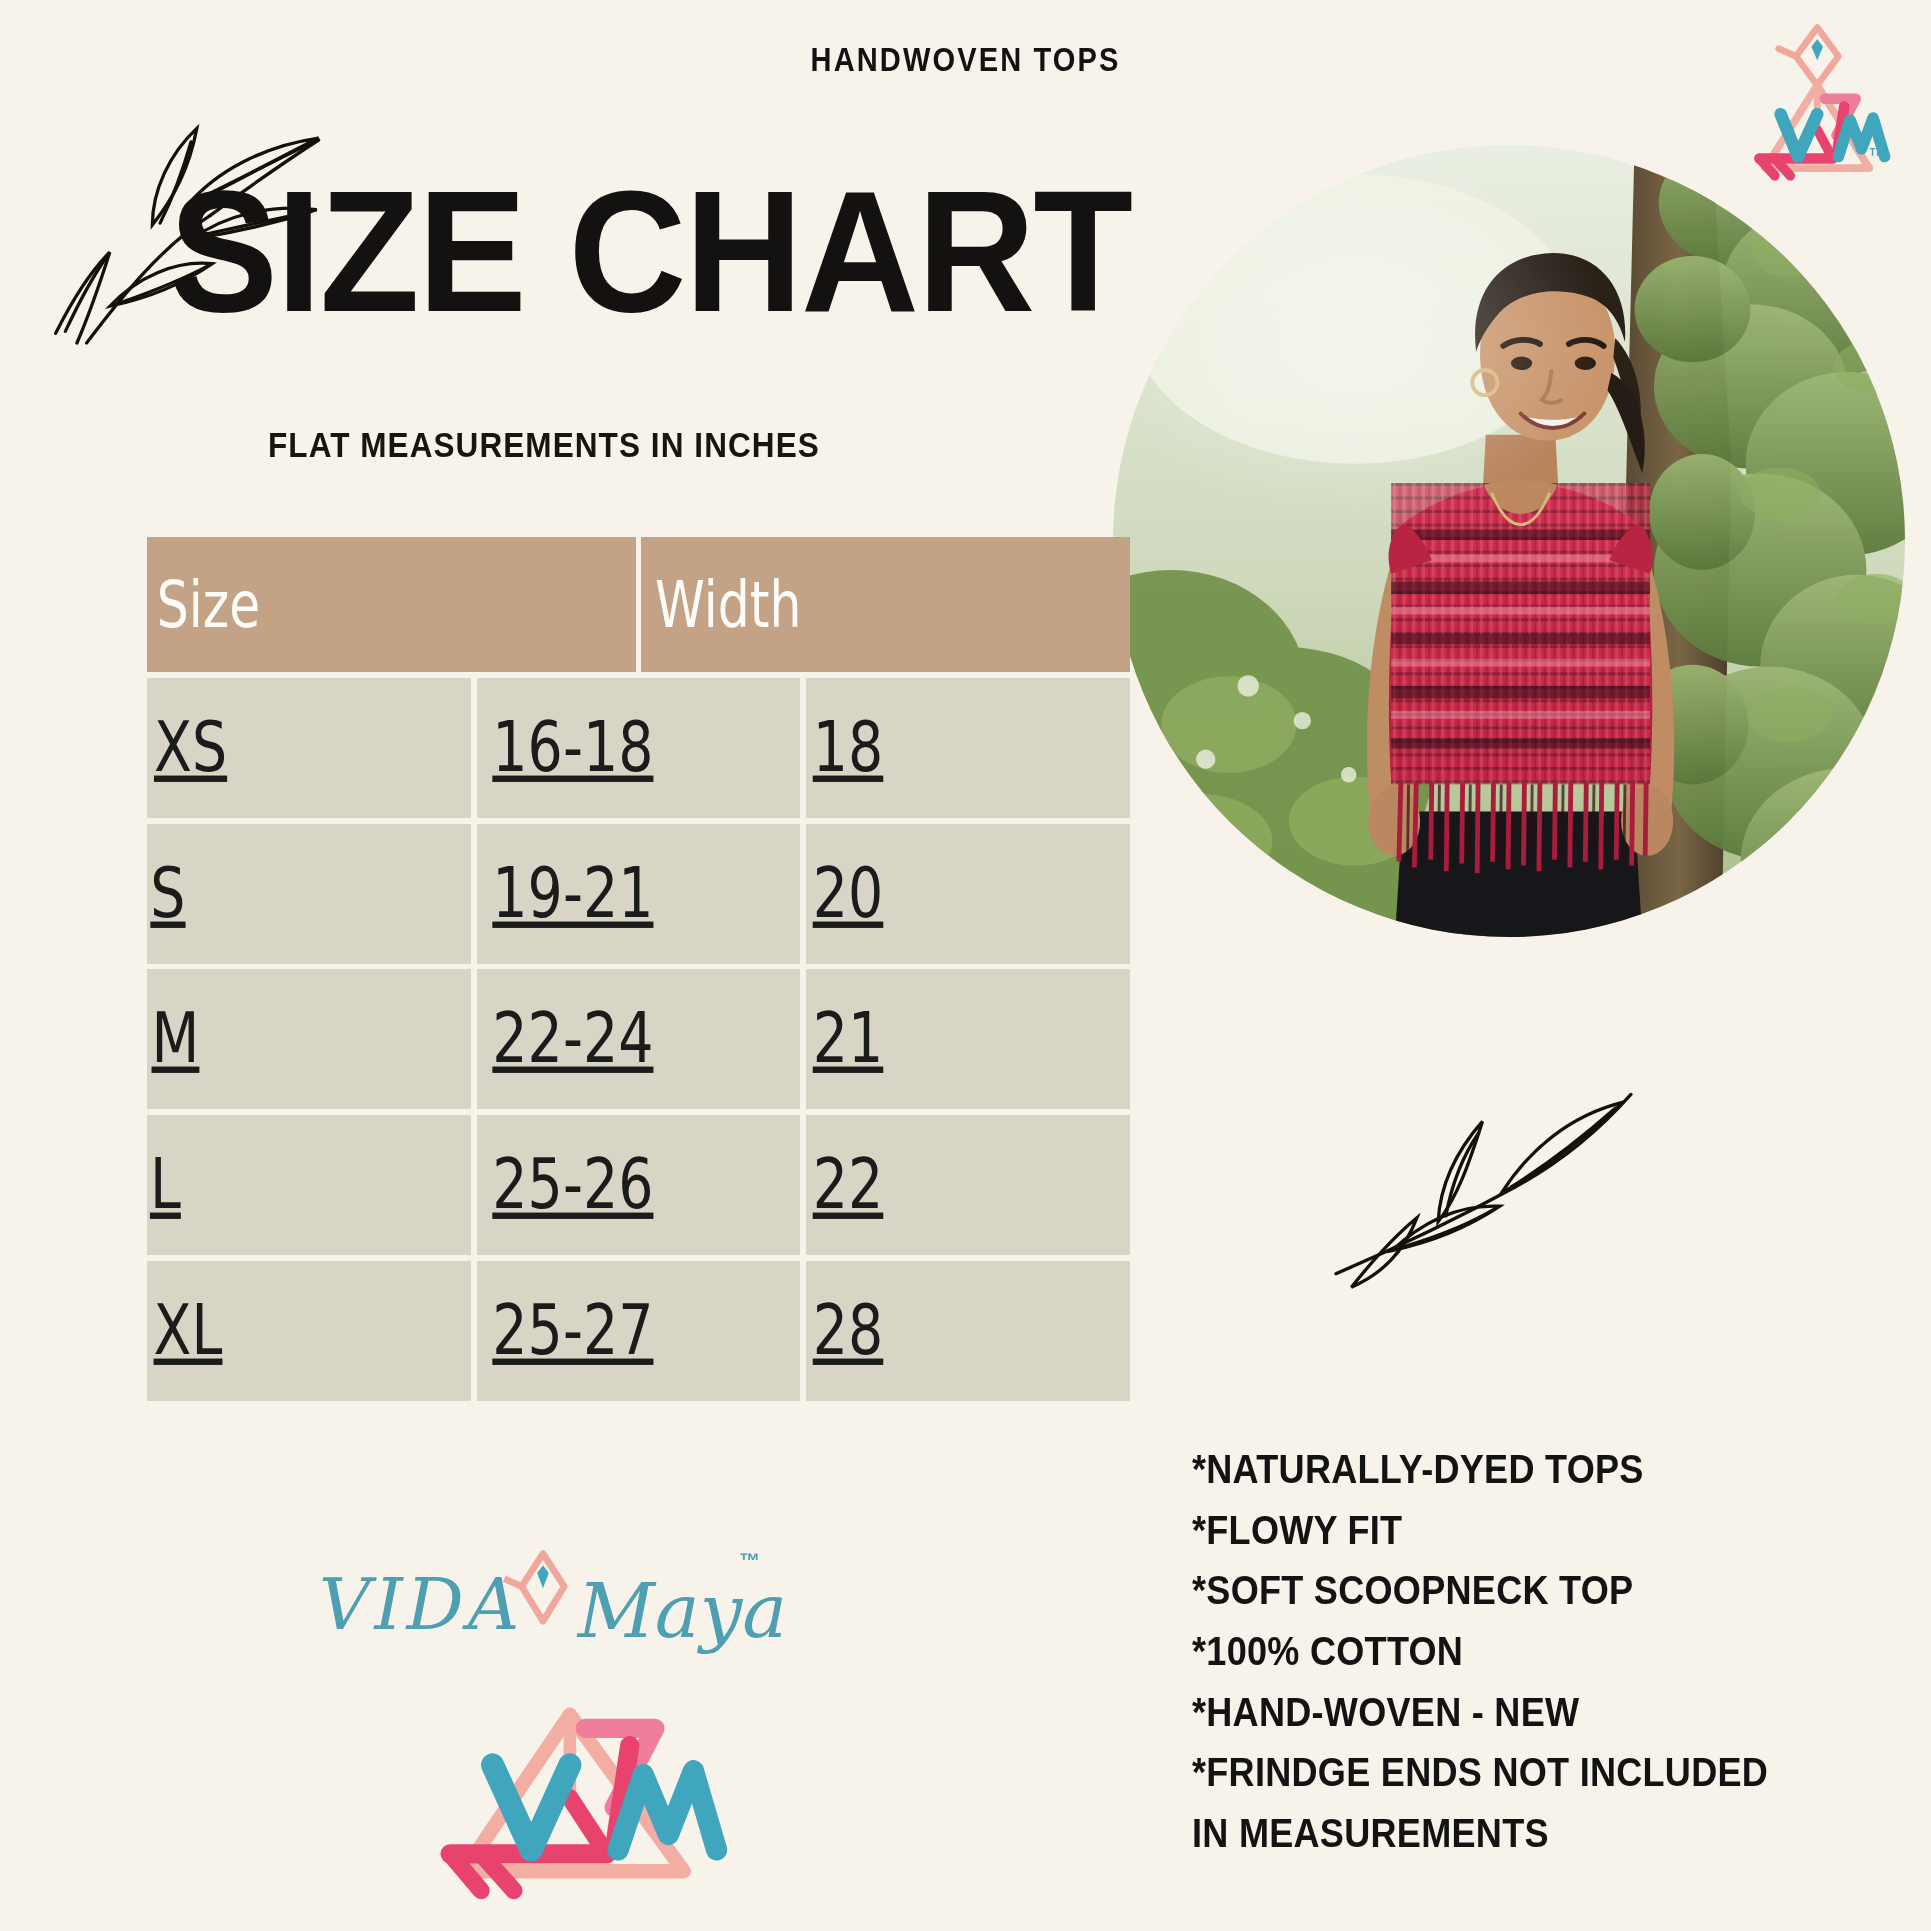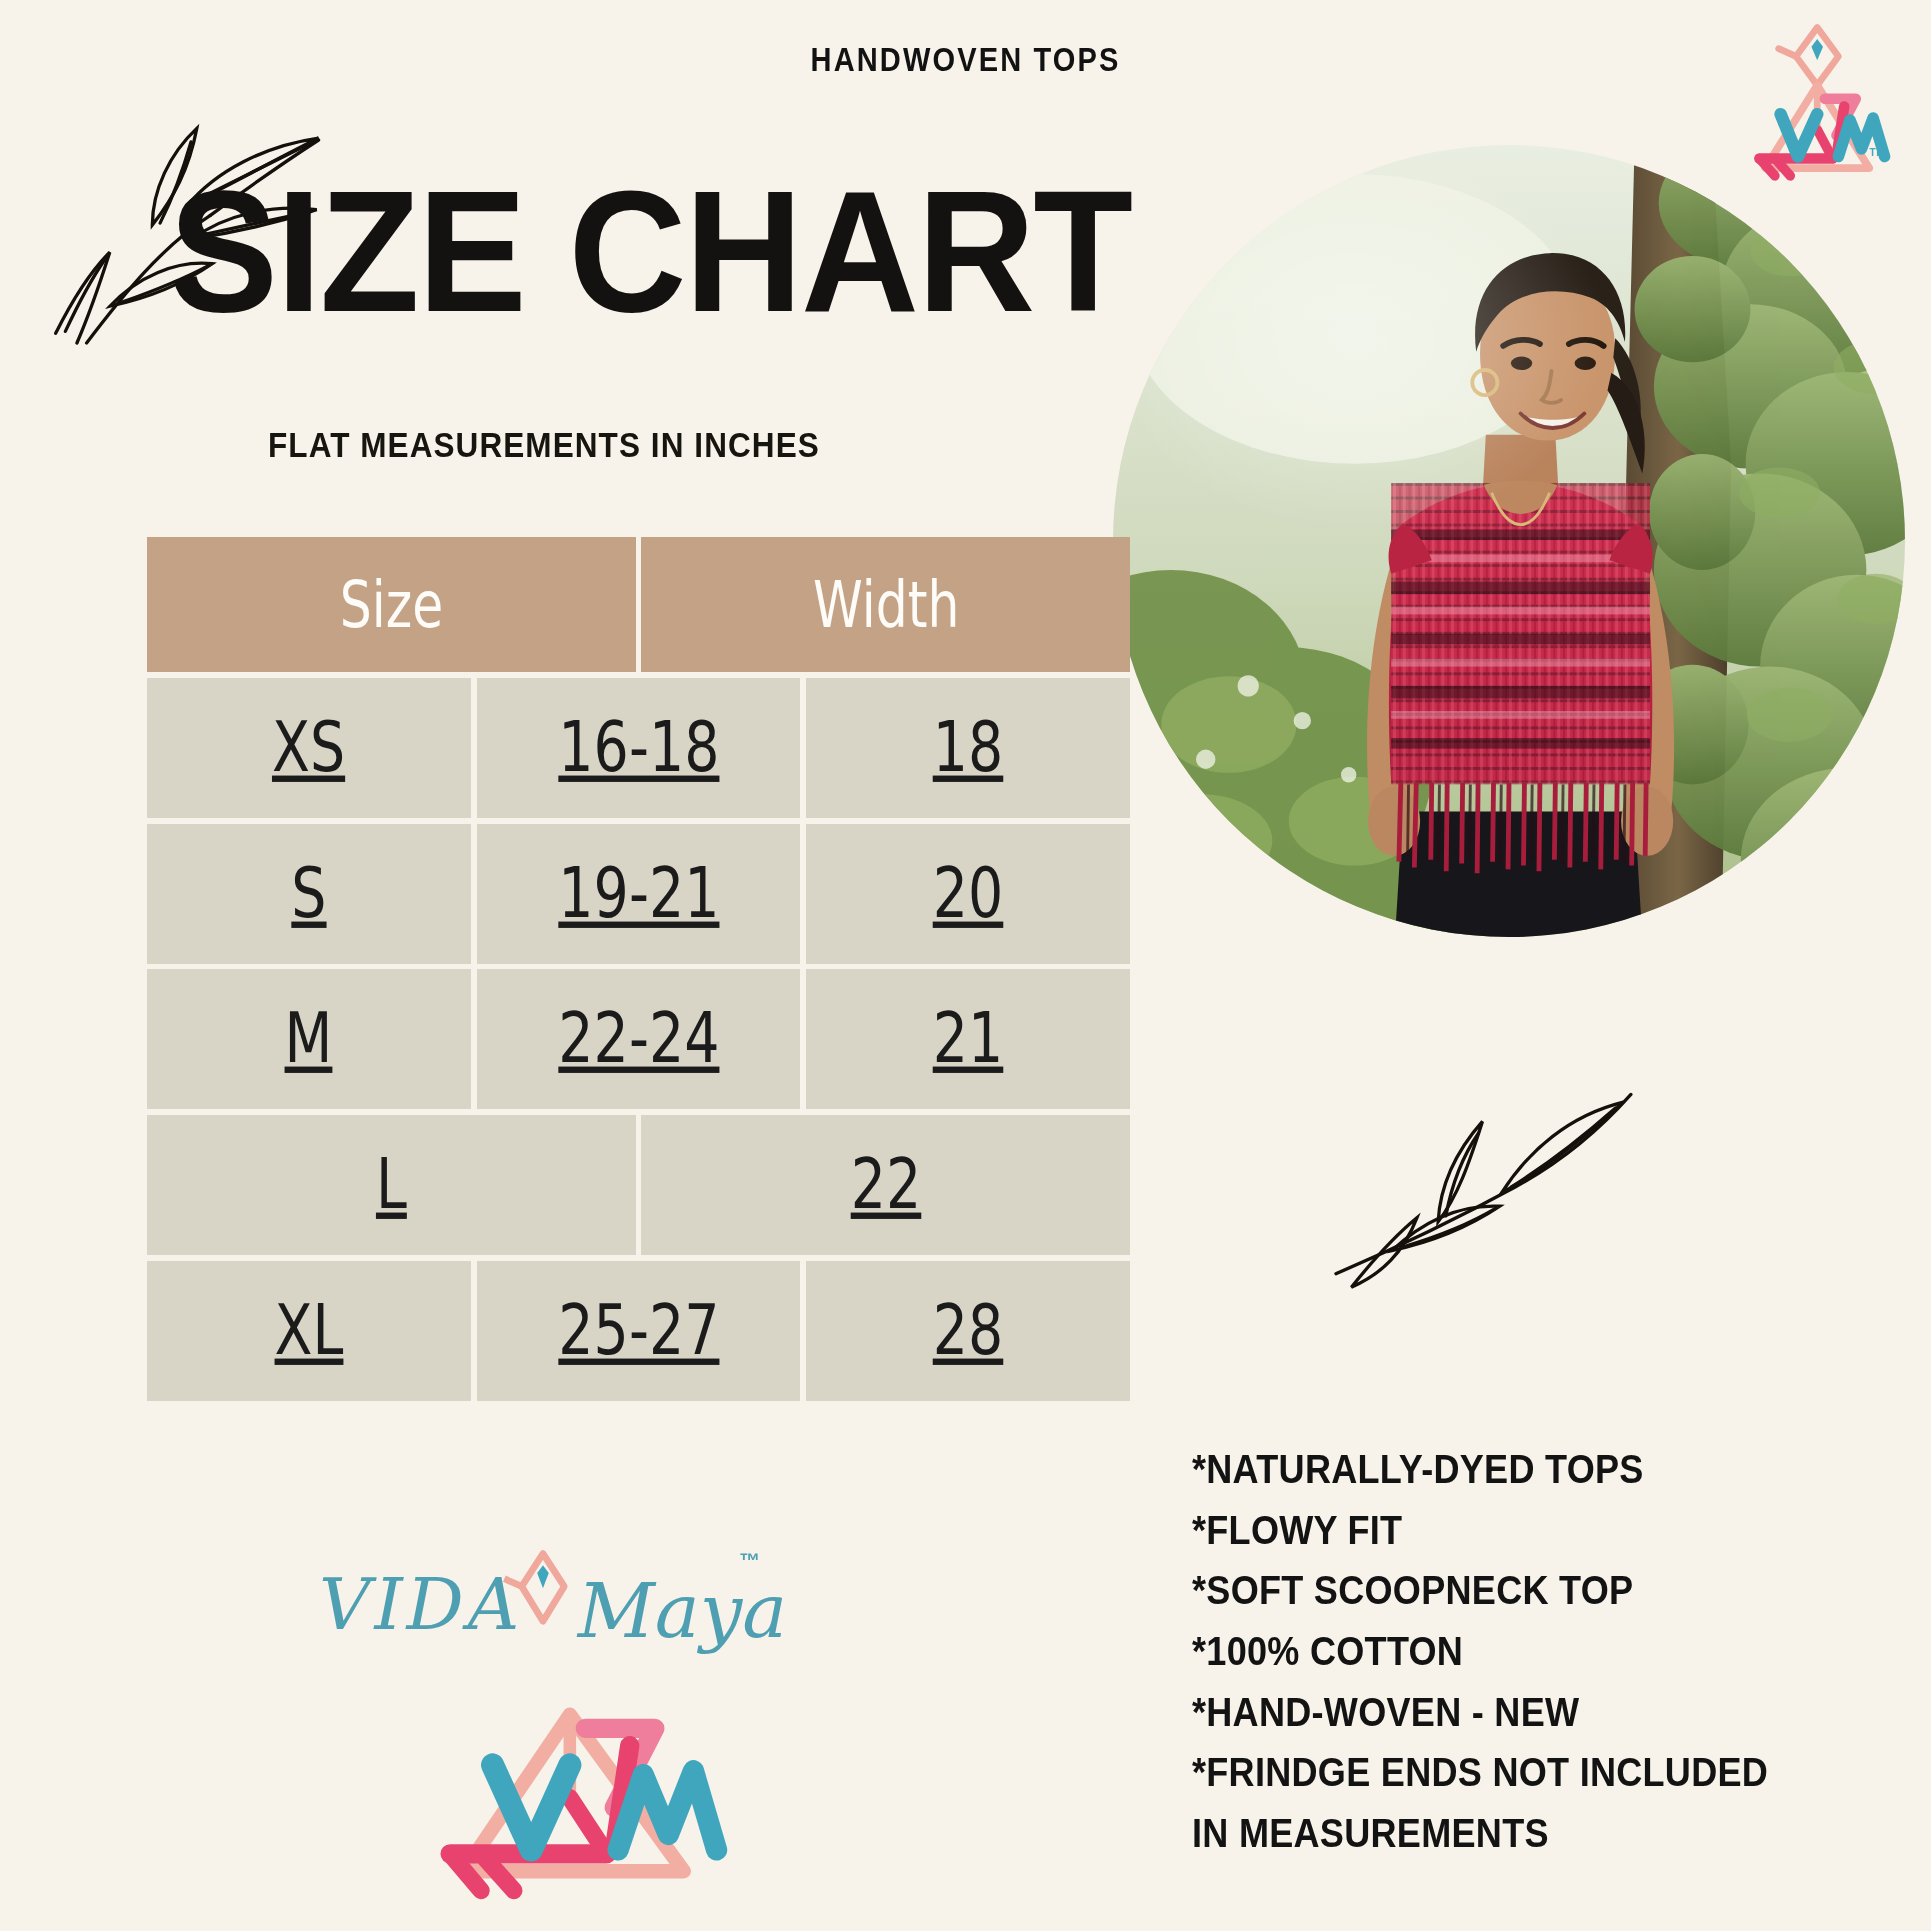--- a/index.html
+++ b/index.html
@@ -71,21 +71,21 @@
   .table{
     position:absolute;left:147px;top:537px;
     width:983px;
     display:flex;flex-direction:column;
     gap:5.8px;
   }
   .trow{display:flex;gap:5.8px;}
   .tcell{
     flex:1 1 0;
     height:140px;
-    display:flex;align-items:center;justify-content:center;
+    display:flex;align-items:center;justify-content:flex-start;
     color:#1b1b1b;
   }
   .trow.head .tcell{
     background:#c4a286;
     height:135px;
     color:#fdfcf8;
   }
   .trow.body .tcell{background:#d8d5c7;text-decoration:underline;}
   .cell-txt{
     font-family:"DejaVu Sans", sans-serif;
@@ -411,20 +411,23 @@
       <div class="tcell">
         <span class="cell-txt">21</span>
       </div>
     </div>
 
     <div class="trow body">
       <div class="tcell">
         <span class="cell-txt">L</span>
       </div>
       <div class="tcell">
+        <span class="cell-txt">25-26</span>
+      </div>
+      <div class="tcell">
         <span class="cell-txt">22</span>
       </div>
     </div>
 
     <div class="trow body">
       <div class="tcell">
         <span class="cell-txt">XL</span>
       </div>
       <div class="tcell">
         <span class="cell-txt">25-27</span>

